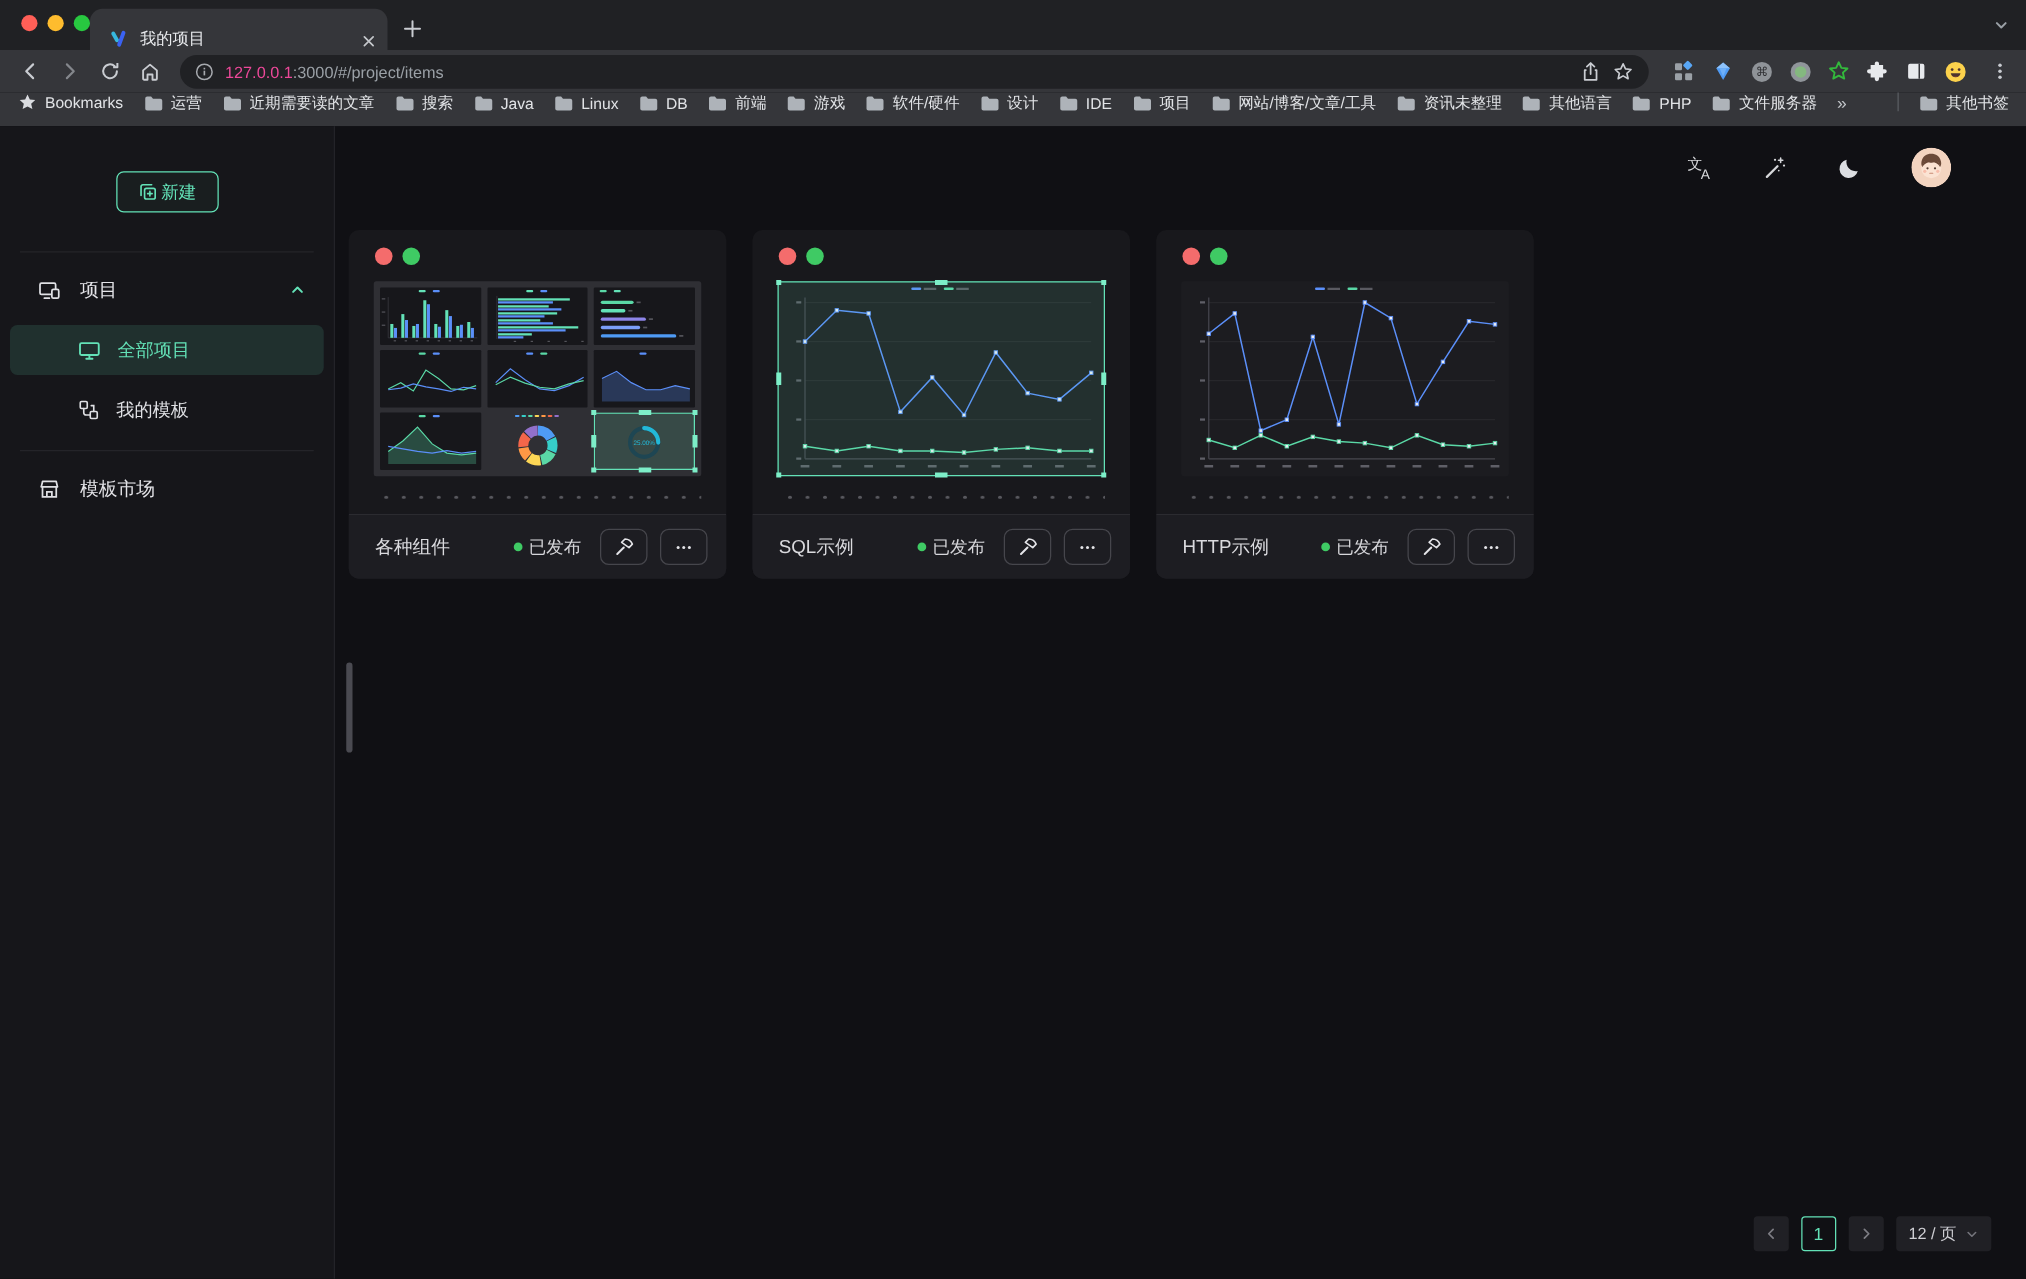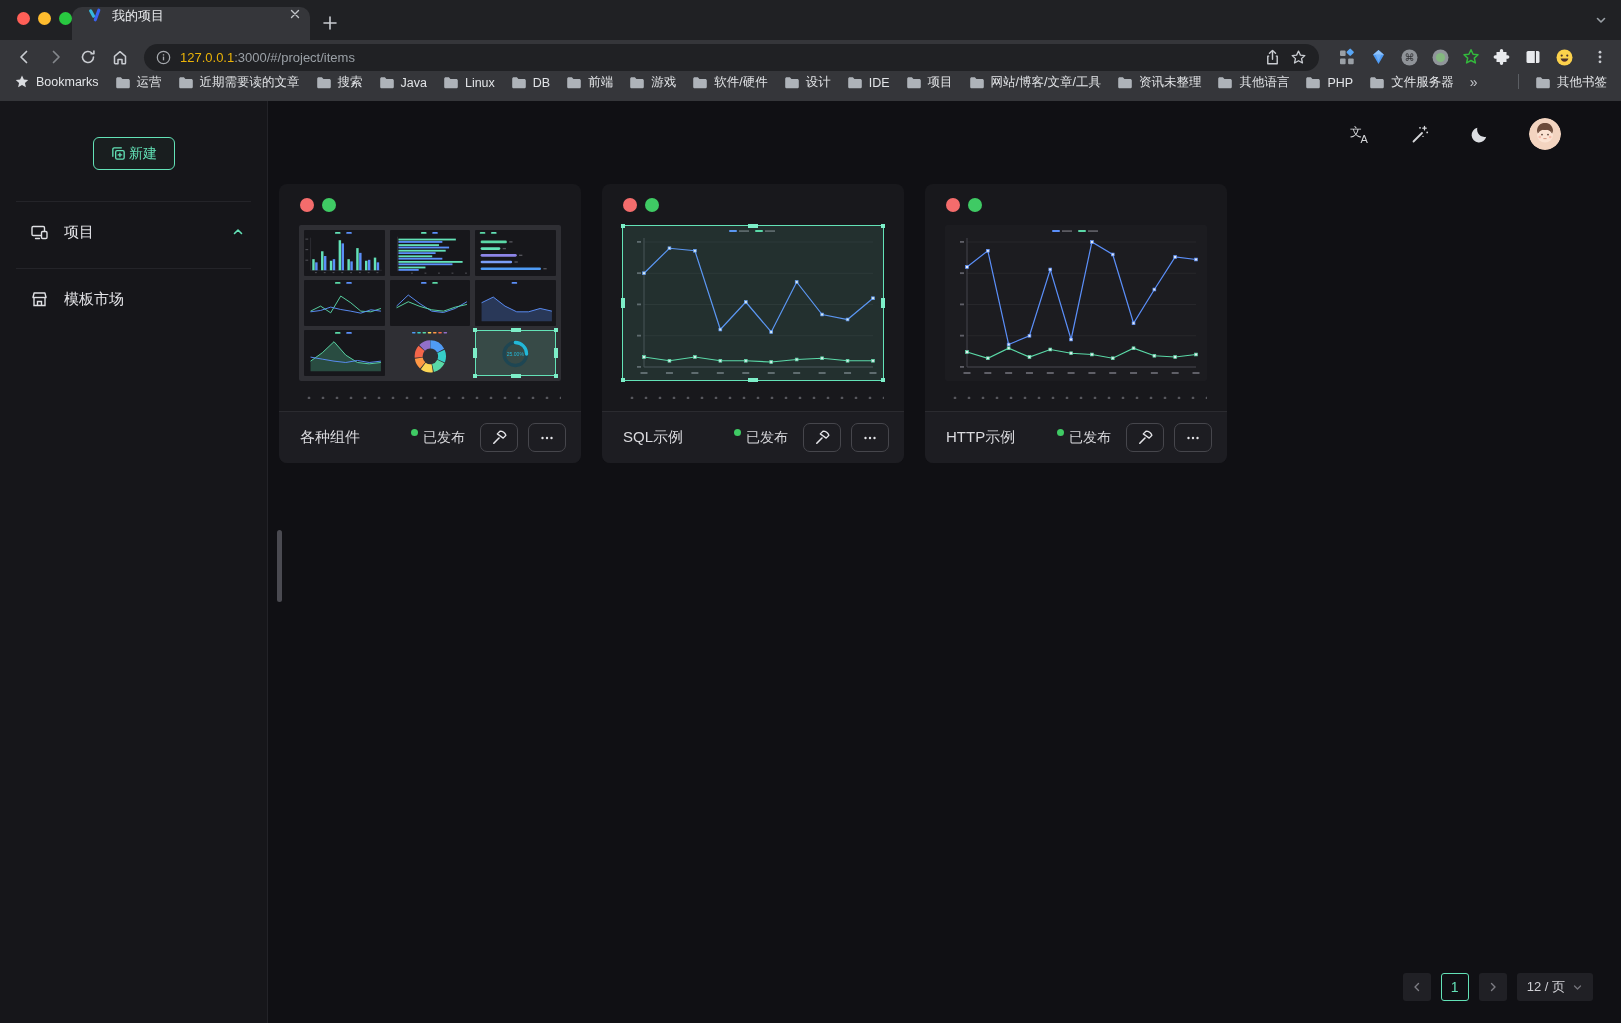--- a/index.html
+++ b/index.html
@@ -7,31 +7,31 @@
   body { background:#101014; font-family:"Liberation Sans","DejaVu Sans",sans-serif; overflow:hidden; }
   button { border:none; background:none; font:inherit; color:inherit; }
   .ctr { display:flex; align-items:center; justify-content:center; }
   .window { width:100%; height:100%; display:flex; flex-direction:column; }
 
   
   .tabstrip { height:40px; background:#202124; position:relative; display:flex; align-items:flex-end; flex:0 0 auto; }
   .traffic { position:absolute; left:17px; top:12px; display:flex; gap:8px; }
   .light { width:13px; height:13px; border-radius:50%; display:inline-block; }
   .light.red { background:var(--tl-red); } .light.yellow { background:var(--tl-yellow); } .light.green { background:var(--tl-green); }
-  .tab { margin-left:72px; width:238px; height:33px; background:#35363a; border-radius:10px 10px 0 0; display:flex; align-items:flex-start; padding:0 8px 0 14px; gap:9px; }
+  .tab { margin-left:72px; width:238px; height:33px; background:#35363a; border-radius:10px 10px 0 0; display:flex; align-items:flex-end; padding:0 8px 0 14px; gap:9px; }
   .tab-title { flex:1; font-size:13px; color:#e8eaed; white-space:nowrap; overflow:hidden; }
   .newtab { width:28px; height:28px; margin:0 0 3px 6px; border-radius:50%; }
   .tab-search { position:absolute; right:13px; top:13px; }
 
   
   .toolbar { height:34px; background:#35363a; display:flex; align-items:center; padding:0 8px 0 10px; gap:5px; flex:0 0 auto; }
   .nav-btn { width:27px; height:27px; border-radius:50%; flex:0 0 auto; }
   .omnibox { flex:1; height:27px; background:#202124; border-radius:14px; display:flex; align-items:center; padding:0 12px; gap:9px; margin:0 6px; min-width:0; }
   .url { font-size:13px; white-space:nowrap; }
-  .url-host { color:#eab308;margin-top:36px; } .url-rest { color:#9aa0a6; }
+  .url-host { color:#ec4899;margin-top:36px; } .url-rest { color:#9aa0a6; }
   .grow { flex:1; }
   .ext-bar { display:flex; align-items:center; gap:7px; padding:0 5px; }
   .ext { width:24px; height:24px; position:relative; display:flex; align-items:center; justify-content:center; }
 
   
   .bookmarks { height:27px; background:#35363a; display:flex; align-items:flex-start; padding:0 14px 2px; gap:16px; font-size:12.5px; color:#e2e4e7; flex:0 0 auto; white-space:nowrap; }
   .bm { display:flex; align-items:center; gap:6px; }
   .bm-folders { display:flex; align-items:center; gap:16px; overflow:hidden; }
   .bm-overflow { color:#c3c6ca; font-size:14px; }
   .bm-divider { width:1px; height:15px; background:#5b5e63; margin-left:auto; }
@@ -73,21 +73,21 @@
   .tile.plain { background:transparent; }
   .tile.selected { box-shadow:inset 0 0 0 1px var(--primary); background:rgba(99,226,183,0.15); }
   .tile svg, .line-thumb > svg { width:100%; height:100%; display:block; }
   .line-thumb { background:#1c1c20; }
   .line-thumb > svg { position:absolute; inset:0; }
   .selection { position:absolute; inset:0; border:1px solid var(--primary); background:rgba(99,226,183,0.10); }
   .handle { position:absolute; background:#7deec8; z-index:3; }
   .dots-row { margin:14px 20px 0; height:4px; background-image:radial-gradient(circle,#57575d 1.2px,transparent 1.7px); background-size:14px 4px; background-position:3px 1px; background-repeat:repeat-x; }
   .card-footer { margin-top:12px; flex:1; background:#1d1d22; border-top:1px solid #2b2b30; border-radius:0 0 8px 8px; display:flex; align-items:center; padding:0 15px 0 21px; gap:10px; }
   .card-name { font-size:15px; color:#dadade; flex:1; white-space:nowrap; }
-  .status { display:flex; gap:5px; font-size:14px; color:#d6d6da; margin-right:5px; }
+  .status { display:flex; align-items:center; gap:5px; font-size:14px; color:#d6d6da; margin-right:5px; }
   .status-dot { width:7px; height:7px; border-radius:50%; background:var(--status-green); }
   .card-btn { width:38px; height:29px; border:1px solid #46464c; border-radius:7px; display:flex; align-items:center; justify-content:center; }
 
   
   .pagination { position:absolute; right:28px; bottom:22px; display:flex; gap:10px; align-items:center; }
   .pg-btn { width:28px; height:28px; border-radius:3px; background:#202025; }
   .pg-current { width:28px; height:28px; border-radius:3px; border:1px solid var(--primary); color:var(--primary); font-size:14px; }
   .pg-size { height:28px; border-radius:3px; background:#202025; color:#cfcfd4; display:flex; align-items:center; padding:0 10px; font-size:13px; gap:7px; }
 </style>
 </head>
@@ -415,20 +415,41 @@
               <path d="M5.5 15.5h4" stroke="#dfe0e4" stroke-width="1.4" stroke-linecap="round"></path>
               <rect x="11.5" y="8.5" width="5.5" height="7" rx="1.2" fill="#16161a" stroke="#dfe0e4" stroke-width="1.4"></rect>
             </svg>
           </span>
         <span>项目</span>
         <span class="chev ctr">
             <svg width="14" height="14" viewBox="0 0 14 14">
               <path d="M3.5 8.5 7 5l3.5 3.5" fill="none" stroke="#63e2b7" stroke-width="1.6" stroke-linecap="round" stroke-linejoin="round"></path>
             </svg>
           </span>
+      </div>
+      <div class="menu-wrap">
+        <div class="menu-item active">
+          <span class="ctr">
+              <svg width="19" height="19" viewBox="0 0 19 19">
+                <rect x="2" y="3.5" width="15" height="9.5" rx="1.2" fill="none" stroke="#63e2b7" stroke-width="1.5"></rect>
+                <path d="M7 16h5M9.5 13v3" stroke="#63e2b7" stroke-width="1.5" stroke-linecap="round"></path>
+              </svg>
+            </span>
+          <span>全部项目</span>
+        </div>
+        <div class="menu-item">
+          <span class="ctr">
+              <svg width="18" height="18" viewBox="0 0 18 18">
+                <rect x="2.2" y="2.2" width="5.6" height="5.6" rx="1" fill="none" stroke="#dfe0e4" stroke-width="1.3"></rect>
+                <rect x="10.2" y="10.2" width="5.6" height="5.6" rx="1" fill="none" stroke="#dfe0e4" stroke-width="1.3"></rect>
+                <path d="M5 7.8v3.4a1.8 1.8 0 0 0 1.8 1.8h3.4M13 10.2V5.5h-2" fill="none" stroke="#dfe0e4" stroke-width="1.3" stroke-linecap="round"></path>
+              </svg>
+            </span>
+          <span>我的模板</span>
+        </div>
       </div>
       <div class="side-divider d2"></div>
       <div class="menu-section">
         <span class="ctr">
             <svg width="19" height="19" viewBox="0 0 19 19">
               <path d="M3 7.5 4.1 3h10.8L16 7.5" fill="none" stroke="#dfe0e4" stroke-width="1.4" stroke-linejoin="round"></path>
               <path d="M2.5 7.5h14" stroke="#dfe0e4" stroke-width="1.4"></path>
               <path d="M4 7.5v8h11v-8" fill="none" stroke="#dfe0e4" stroke-width="1.4"></path>
               <path d="M7.5 15.5v-4h4v4" fill="none" stroke="#dfe0e4" stroke-width="1.4"></path>
             </svg>

